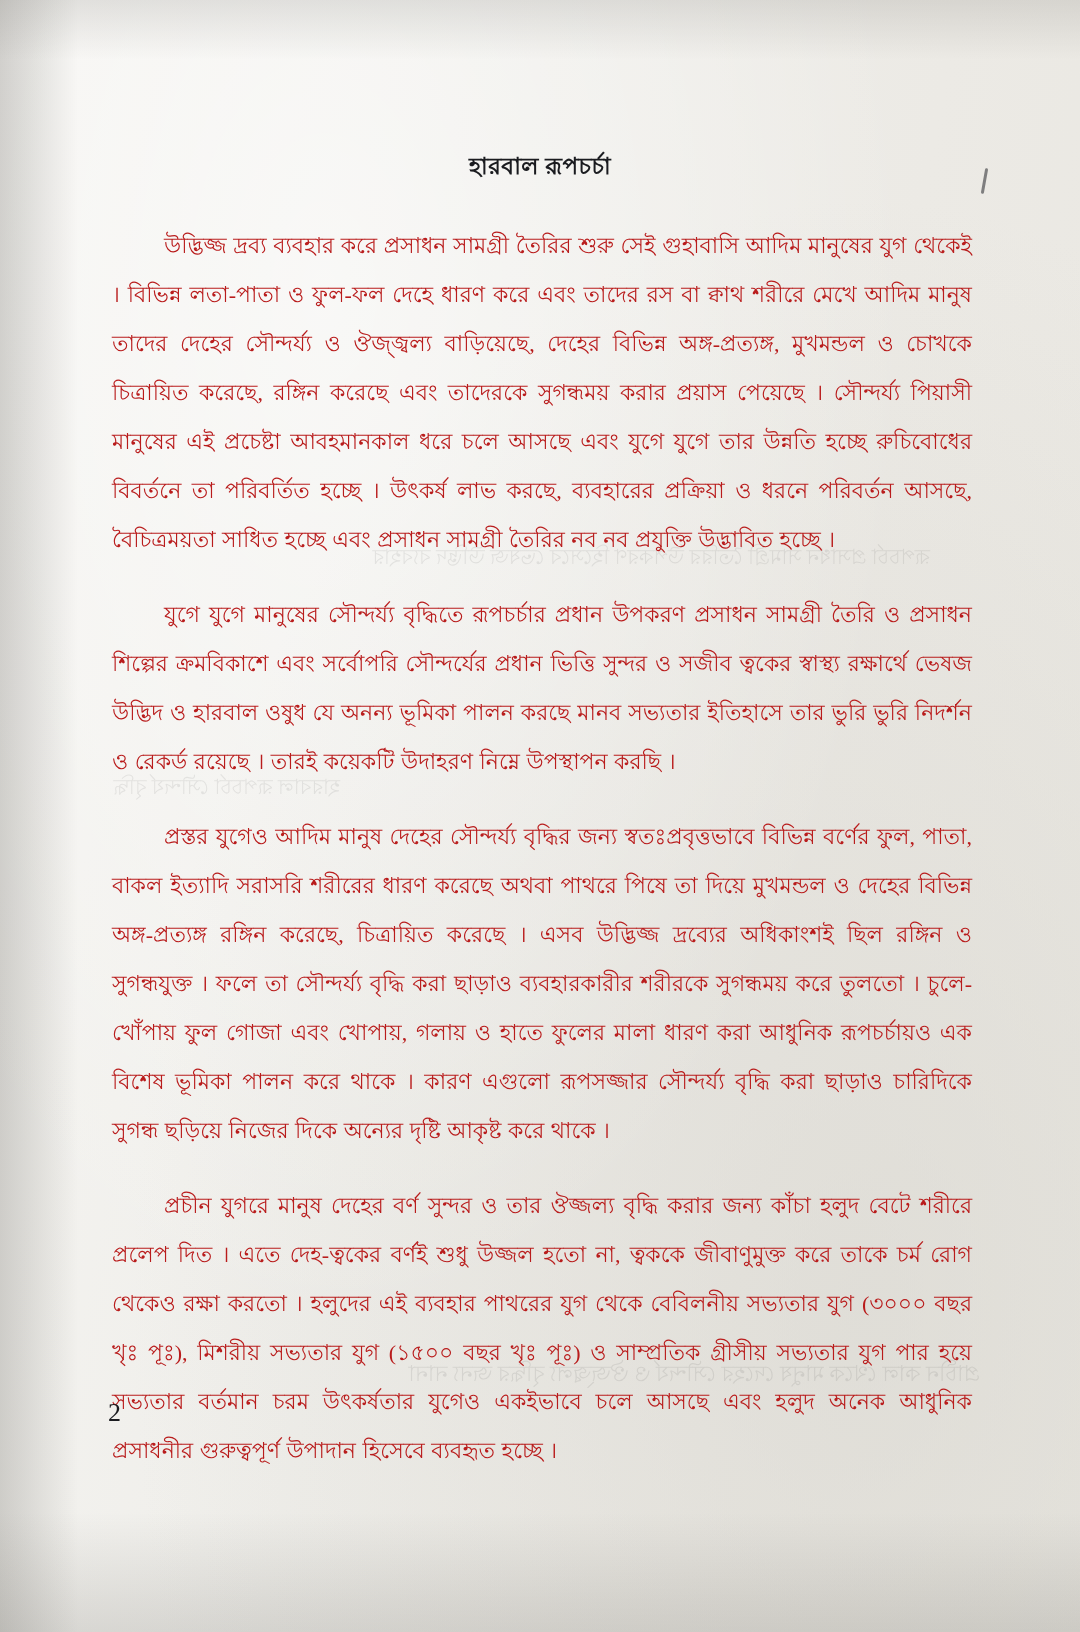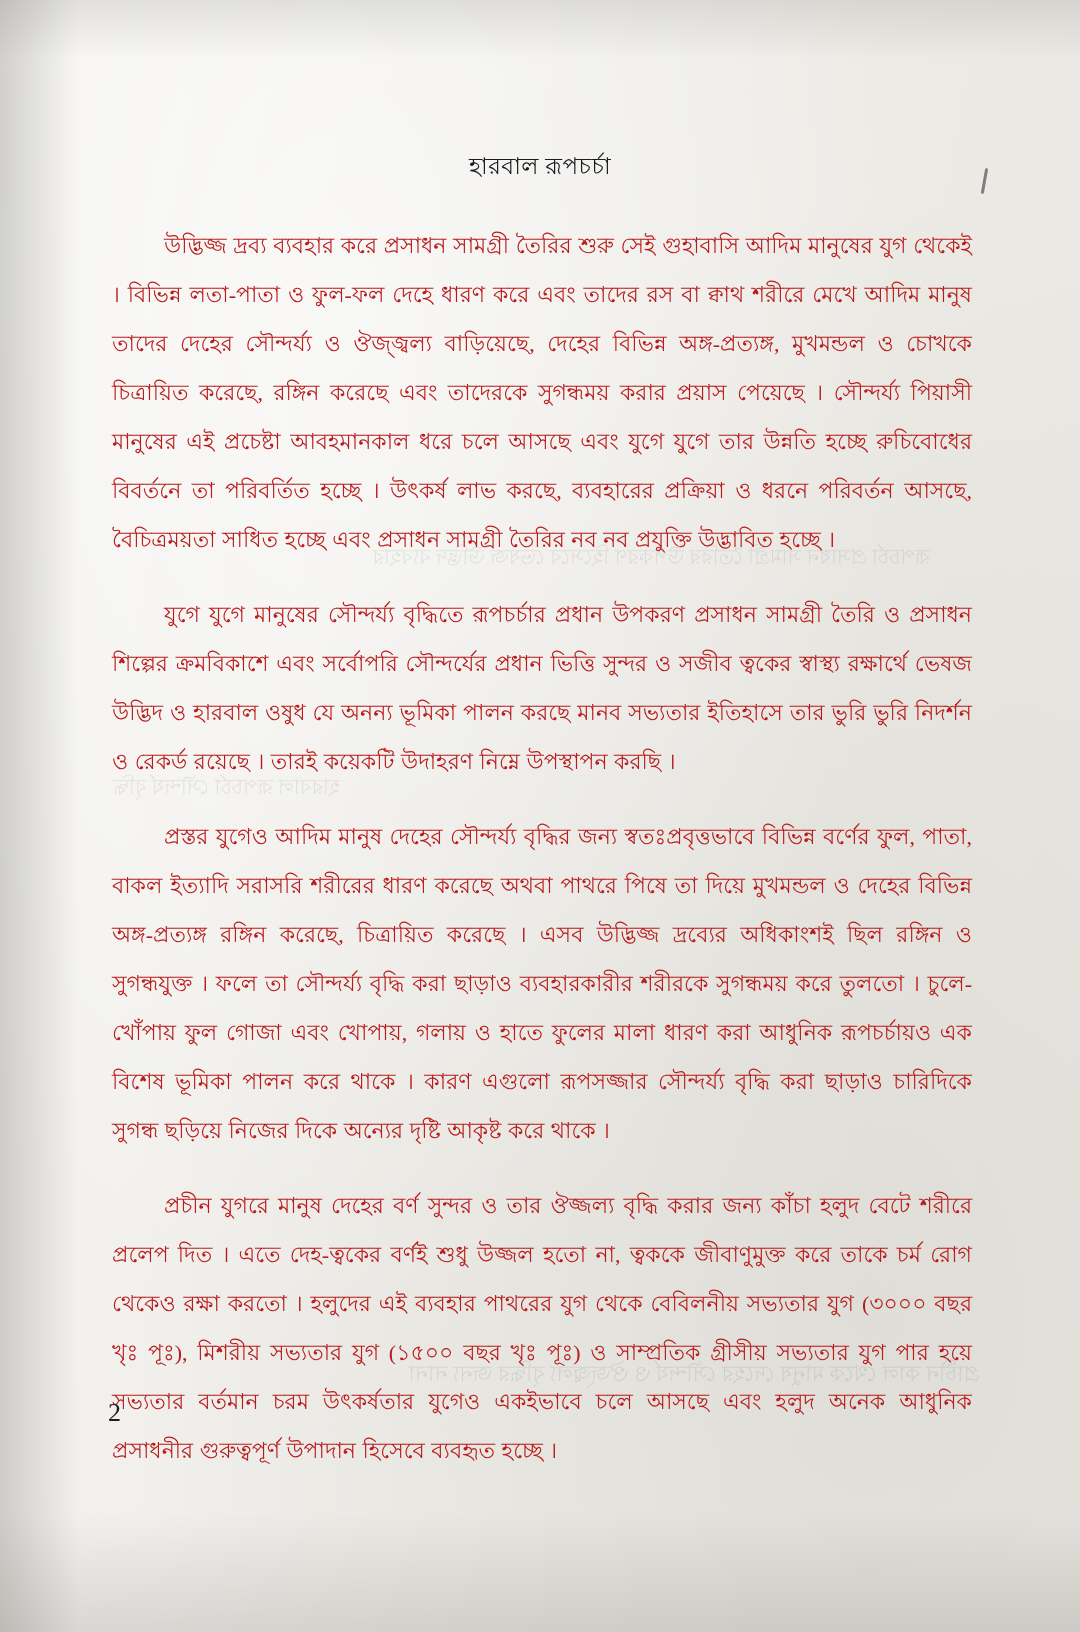--- a/index.html
+++ b/index.html
@@ -67,21 +67,21 @@
     left: 108px;
     top: 0;
     width: 864px;
     height: 100%;
   }
 
   .page-header {
     margin-top: 148px;
     text-align: center;
     font-size: 23px;
-    font-weight: 400;
+    font-weight: 700;
     letter-spacing: 0.5px;
     color: #1a1b1f;
   }
 
   .tick-mark {
     position: absolute;
     right: -14px;
     top: 168px;
     width: 3px;
     height: 26px;

